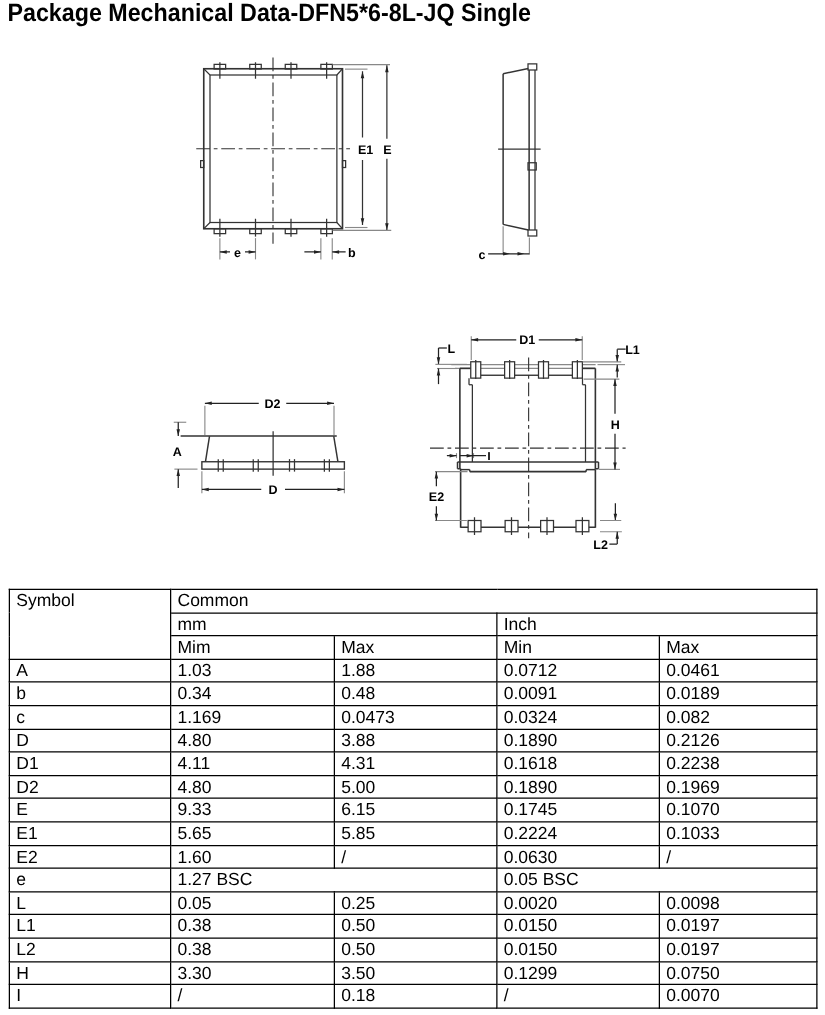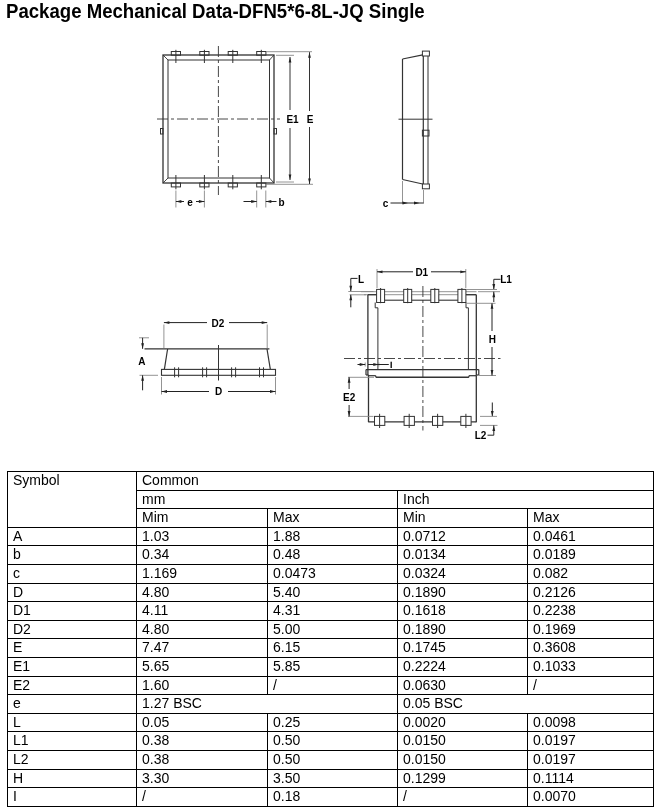--- a/index.html
+++ b/index.html
@@ -362,57 +362,57 @@
         <td>A</td>
         <td>1.03</td>
         <td>1.88</td>
         <td>0.0712</td>
         <td>0.0461</td>
       </tr>
 <tr>
         <td>b</td>
         <td>0.34</td>
         <td>0.48</td>
-        <td>0.0134</td>
+        <td>0.0091</td>
         <td>0.0189</td>
       </tr>
 <tr>
         <td>c</td>
         <td>1.169</td>
         <td>0.0473</td>
         <td>0.0324</td>
         <td>0.082</td>
       </tr>
 <tr>
         <td>D</td>
         <td>4.80</td>
-        <td>5.40</td>
+        <td>3.88</td>
         <td>0.1890</td>
         <td>0.2126</td>
       </tr>
 <tr>
         <td>D1</td>
         <td>4.11</td>
         <td>4.31</td>
         <td>0.1618</td>
         <td>0.2238</td>
       </tr>
 <tr>
         <td>D2</td>
         <td>4.80</td>
         <td>5.00</td>
         <td>0.1890</td>
         <td>0.1969</td>
       </tr>
 <tr>
         <td>E</td>
-        <td>7.47</td>
+        <td>9.33</td>
         <td>6.15</td>
         <td>0.1745</td>
-        <td>0.3608</td>
+        <td>0.1070</td>
       </tr>
 <tr>
         <td>E1</td>
         <td>5.65</td>
         <td>5.85</td>
         <td>0.2224</td>
         <td>0.1033</td>
       </tr>
 <tr>
         <td>E2</td>
@@ -445,21 +445,21 @@
         <td>0.38</td>
         <td>0.50</td>
         <td>0.0150</td>
         <td>0.0197</td>
       </tr>
 <tr>
         <td>H</td>
         <td>3.30</td>
         <td>3.50</td>
         <td>0.1299</td>
-        <td>0.1114</td>
+        <td>0.0750</td>
       </tr>
 <tr>
         <td>I</td>
         <td>/</td>
         <td>0.18</td>
         <td>/</td>
         <td>0.0070</td>
       </tr>
 </tbody>
   </table>

